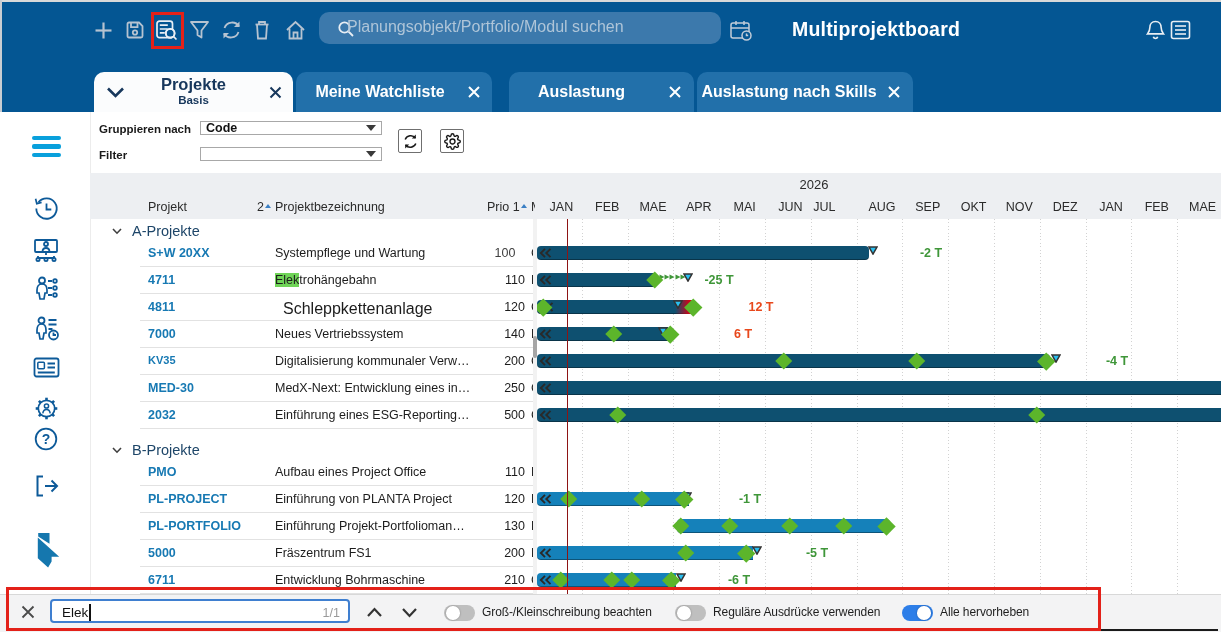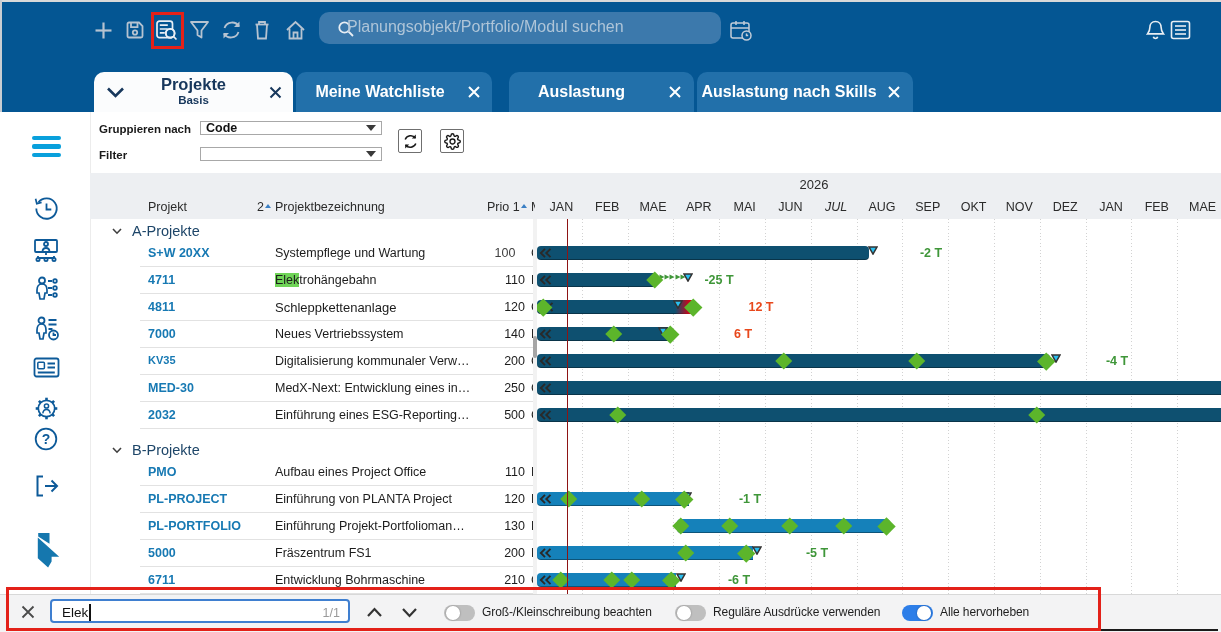--- a/index.html
+++ b/index.html
@@ -65,20 +65,21 @@
 
   <svg class="abs" style="left:730px;top:20px;" width="23" height="22" viewBox="0 0 23 22" fill="none" stroke="#C2CDD9" stroke-width="1.5">
       <rect x="1" y="3" width="18" height="15" rx="2"></rect>
       <line x1="1" y1="8" x2="19" y2="8"></line>
       <line x1="6" y1="1" x2="6" y2="5"></line>
       <line x1="14" y1="1" x2="14" y2="5"></line>
       <circle cx="16.5" cy="15.5" r="4.5" fill="#045693" stroke="#C2CDD9"></circle>
       <path d="M16.5 13.5 v2 h1.7"></path>
     </svg>
 
+  <div class="abs" style="left:792px;top:18px;width:166px;text-align:center;font-size:19.5px;font-weight:bold;color:#fff;letter-spacing:.2px;">Multiprojektboard</div>
 
   <svg class="abs" style="left:1146px;top:19px;" width="19" height="22" viewBox="0 0 19 22" fill="none" stroke="#E9EEF3" stroke-width="1.6">
       <path d="M9.5 2.5 c-3.6 0 -5.6 2.6 -5.6 5.8 c0 3.6 -1.6 5.6 -2.4 6.6 h16 c-0.8 -1 -2.4 -3 -2.4 -6.6 c0 -3.2 -2 -5.8 -5.6 -5.8 Z"></path>
       <path d="M7.3 17.8 a2.3 2.3 0 0 0 4.4 0"></path>
     </svg>
   <svg class="abs" style="left:1170px;top:20px;" width="21" height="20" viewBox="0 0 21 20" fill="none" stroke="#E9EEF3" stroke-width="1.6">
       <rect x="1.5" y="1.5" width="18" height="17" rx="2"></rect>
       <line x1="5" y1="6" x2="16" y2="6"></line>
       <line x1="5" y1="10" x2="16" y2="10"></line>
       <line x1="5" y1="14" x2="16" y2="14"></line>
@@ -230,21 +231,21 @@
   </style>
 
   <div class="abs" style="left:779px;top:177px;width:70px;text-align:center;font-size:13px;color:#2B2B2B;">2026</div>
   <div id="months">
       <div class="abs" style="left:538.4px;top:200px;width:46px;text-align:center;font-size:12.5px;color:#2B2B2B;">JAN</div>
       <div class="abs" style="left:584.1999999999999px;top:200px;width:46px;text-align:center;font-size:12.5px;color:#2B2B2B;">FEB</div>
       <div class="abs" style="left:630px;top:200px;width:46px;text-align:center;font-size:12.5px;color:#2B2B2B;">MAE</div>
       <div class="abs" style="left:675.8px;top:200px;width:46px;text-align:center;font-size:12.5px;color:#2B2B2B;">APR</div>
       <div class="abs" style="left:721.6px;top:200px;width:46px;text-align:center;font-size:12.5px;color:#2B2B2B;">MAI</div>
       <div class="abs" style="left:767.4px;top:200px;width:46px;text-align:center;font-size:12.5px;color:#2B2B2B;">JUN</div>
-      <div class="abs" style="left:813.1999999999999px;top:200px;width:46px;text-align:center;font-size:12.5px;color:#2B2B2B;font-style:italic;">JUL</div>
+      <div class="abs" style="left:813.1999999999999px;top:200px;width:46px;text-align:left;font-size:12.5px;color:#2B2B2B;">JUL</div>
       <div class="abs" style="left:858.9999999999999px;top:200px;width:46px;text-align:center;font-size:12.5px;color:#2B2B2B;">AUG</div>
       <div class="abs" style="left:904.8px;top:200px;width:46px;text-align:center;font-size:12.5px;color:#2B2B2B;">SEP</div>
       <div class="abs" style="left:950.6px;top:200px;width:46px;text-align:center;font-size:12.5px;color:#2B2B2B;">OKT</div>
       <div class="abs" style="left:996.4px;top:200px;width:46px;text-align:center;font-size:12.5px;color:#2B2B2B;">NOV</div>
       <div class="abs" style="left:1042.2px;top:200px;width:46px;text-align:center;font-size:12.5px;color:#2B2B2B;">DEZ</div>
       <div class="abs" style="left:1088px;top:200px;width:46px;text-align:center;font-size:12.5px;color:#2B2B2B;">JAN</div>
       <div class="abs" style="left:1133.8000000000002px;top:200px;width:46px;text-align:center;font-size:12.5px;color:#2B2B2B;">FEB</div>
       <div class="abs" style="left:1179.6px;top:200px;width:46px;text-align:center;font-size:12.5px;color:#2B2B2B;">MAE</div>
       <div class="abs" style="left:581.8px;top:219px;width:1px;height:375px;background-image:repeating-linear-gradient(to bottom,#D2D2D2 0 1px,transparent 1px 3.4px);"></div>
       <div class="abs" style="left:627.6px;top:219px;width:1px;height:375px;background-image:repeating-linear-gradient(to bottom,#D2D2D2 0 1px,transparent 1px 3.4px);"></div>
@@ -271,21 +272,21 @@
       <div class="abs" style="left:275px;top:246px;width:204px;font-size:12.5px;color:#1C1C1C;white-space:nowrap;overflow:hidden;">Systempflege und Wartung</div>
       <div class="abs" style="left:485px;top:246px;width:40px;text-align:center;font-size:12.5px;color:#404040;">100</div>
       <div class="abs" style="left:531px;top:246px;width:6px;font-size:12.5px;color:#1C1C1C;overflow:hidden;">C</div>
       <div class="abs" style="left:140px;top:266px;width:393px;height:1px;background:#E2E2E2;"></div>
       <div class="abs" style="left:148px;top:273px;font-size:12.5px;font-weight:bold;color:#1779B3;">4711</div>
       <div class="abs" style="left:275px;top:273px;width:204px;font-size:12.5px;color:#1C1C1C;white-space:nowrap;overflow:hidden;"><span style="background:#6FD457;">Elek</span>trohängebahn</div>
       <div class="abs" style="left:485px;top:273px;width:40px;text-align:right;font-size:12.5px;color:#1C1C1C;">110</div>
       <div class="abs" style="left:531px;top:273px;width:6px;font-size:12.5px;color:#1C1C1C;overflow:hidden;">N</div>
       <div class="abs" style="left:140px;top:293px;width:393px;height:1px;background:#E2E2E2;"></div>
       <div class="abs" style="left:148px;top:300px;font-size:12.5px;font-weight:bold;color:#1779B3;">4811</div>
-      <div class="abs" style="left:275px;top:300px;width:204px;font-size:13px;color:#1C1C1C;white-space:nowrap;overflow:hidden;">Schleppkettenanlage</div>
+      <div class="abs" style="left:283px;top:300px;width:204px;font-size:16px;color:#1C1C1C;white-space:nowrap;overflow:hidden;">Schleppkettenanlage</div>
       <div class="abs" style="left:485px;top:300px;width:40px;text-align:right;font-size:12.5px;color:#1C1C1C;">120</div>
       <div class="abs" style="left:531px;top:300px;width:6px;font-size:12.5px;color:#1C1C1C;overflow:hidden;">C</div>
       <div class="abs" style="left:140px;top:320px;width:393px;height:1px;background:#E2E2E2;"></div>
       <div class="abs" style="left:148px;top:327px;font-size:12.5px;font-weight:bold;color:#1779B3;">7000</div>
       <div class="abs" style="left:275px;top:327px;width:204px;font-size:12.5px;color:#1C1C1C;white-space:nowrap;overflow:hidden;">Neues Vertriebssystem</div>
       <div class="abs" style="left:485px;top:327px;width:40px;text-align:right;font-size:12.5px;color:#1C1C1C;">140</div>
       <div class="abs" style="left:531px;top:327px;width:6px;font-size:12.5px;color:#1C1C1C;overflow:hidden;">F</div>
       <div class="abs" style="left:140px;top:347px;width:393px;height:1px;background:#E2E2E2;"></div>
       <div class="abs" style="left:148px;top:354px;font-size:11px;font-weight:bold;color:#1779B3;">KV35</div>
       <div class="abs" style="left:275px;top:354px;width:204px;font-size:12.5px;color:#1C1C1C;white-space:nowrap;overflow:hidden;">Digitalisierung kommunaler Verw…</div>

